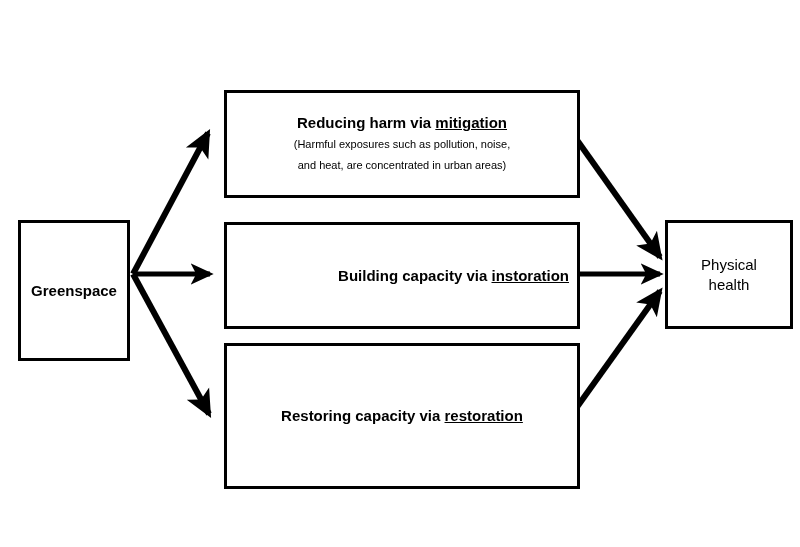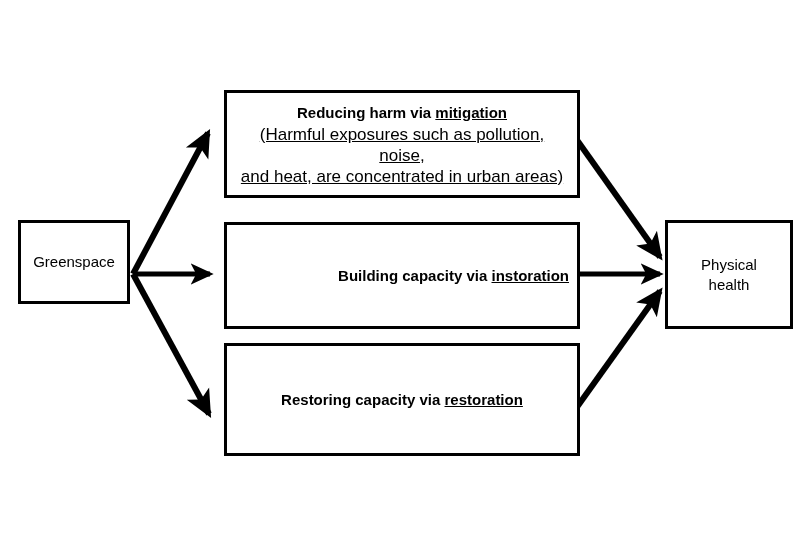--- a/index.html
+++ b/index.html
@@ -43,21 +43,22 @@
 
   
   .terminal {
     font-size: 15px;
     line-height: 20px;
   }
   #node-greenspace {
     left: 18px;
     top: 220px;
     width: 112px;
-    height: 84px;
+    height: 141px;
+    font-weight: bold;
   }
   #node-physical-health {
     left: 665px;
     top: 220px;
     width: 128px;
     height: 109px;
   }
   .terminal-label {
     padding: 0 4px;
     white-space: pre-line;
@@ -65,36 +66,35 @@
 
   
   .mediator {
     left: 215px;
     width: 356px;
     padding: 24px 8px;
     margin-left: 9px;
   }
   #node-mitigation { top: 90px;  height: 108px; }
   #node-instoration { top: 222px; height: 107px; align-items: flex-end; }
-  #node-restoration { top: 343px; height: 113px; }
+  #node-restoration { top: 343px; height: 146px; }
 
   .mediator-title {
     font-size: 15px;
     font-weight: bold;
     line-height: 21px;
     margin-bottom: 1px;
   }
   .mediator-title .underlined {
     text-decoration: underline;
   }
   .mediator-body {
-    font-size: 17px;
+    font-size: 11px;
     line-height: 21px;
     white-space: pre-line;
-    text-decoration: underline;
   }
 </style>
 </head>
 <body>
 
 <div id="diagram">
 
   <svg id="arrow-layer" viewBox="0 0 800 547" xmlns="http://www.w3.org/2000/svg">
     <defs>
       <marker id="ah" viewBox="0 0 10 10" refX="8.4" refY="5" markerWidth="4.6" markerHeight="4.6" orient="auto-start-reverse">

